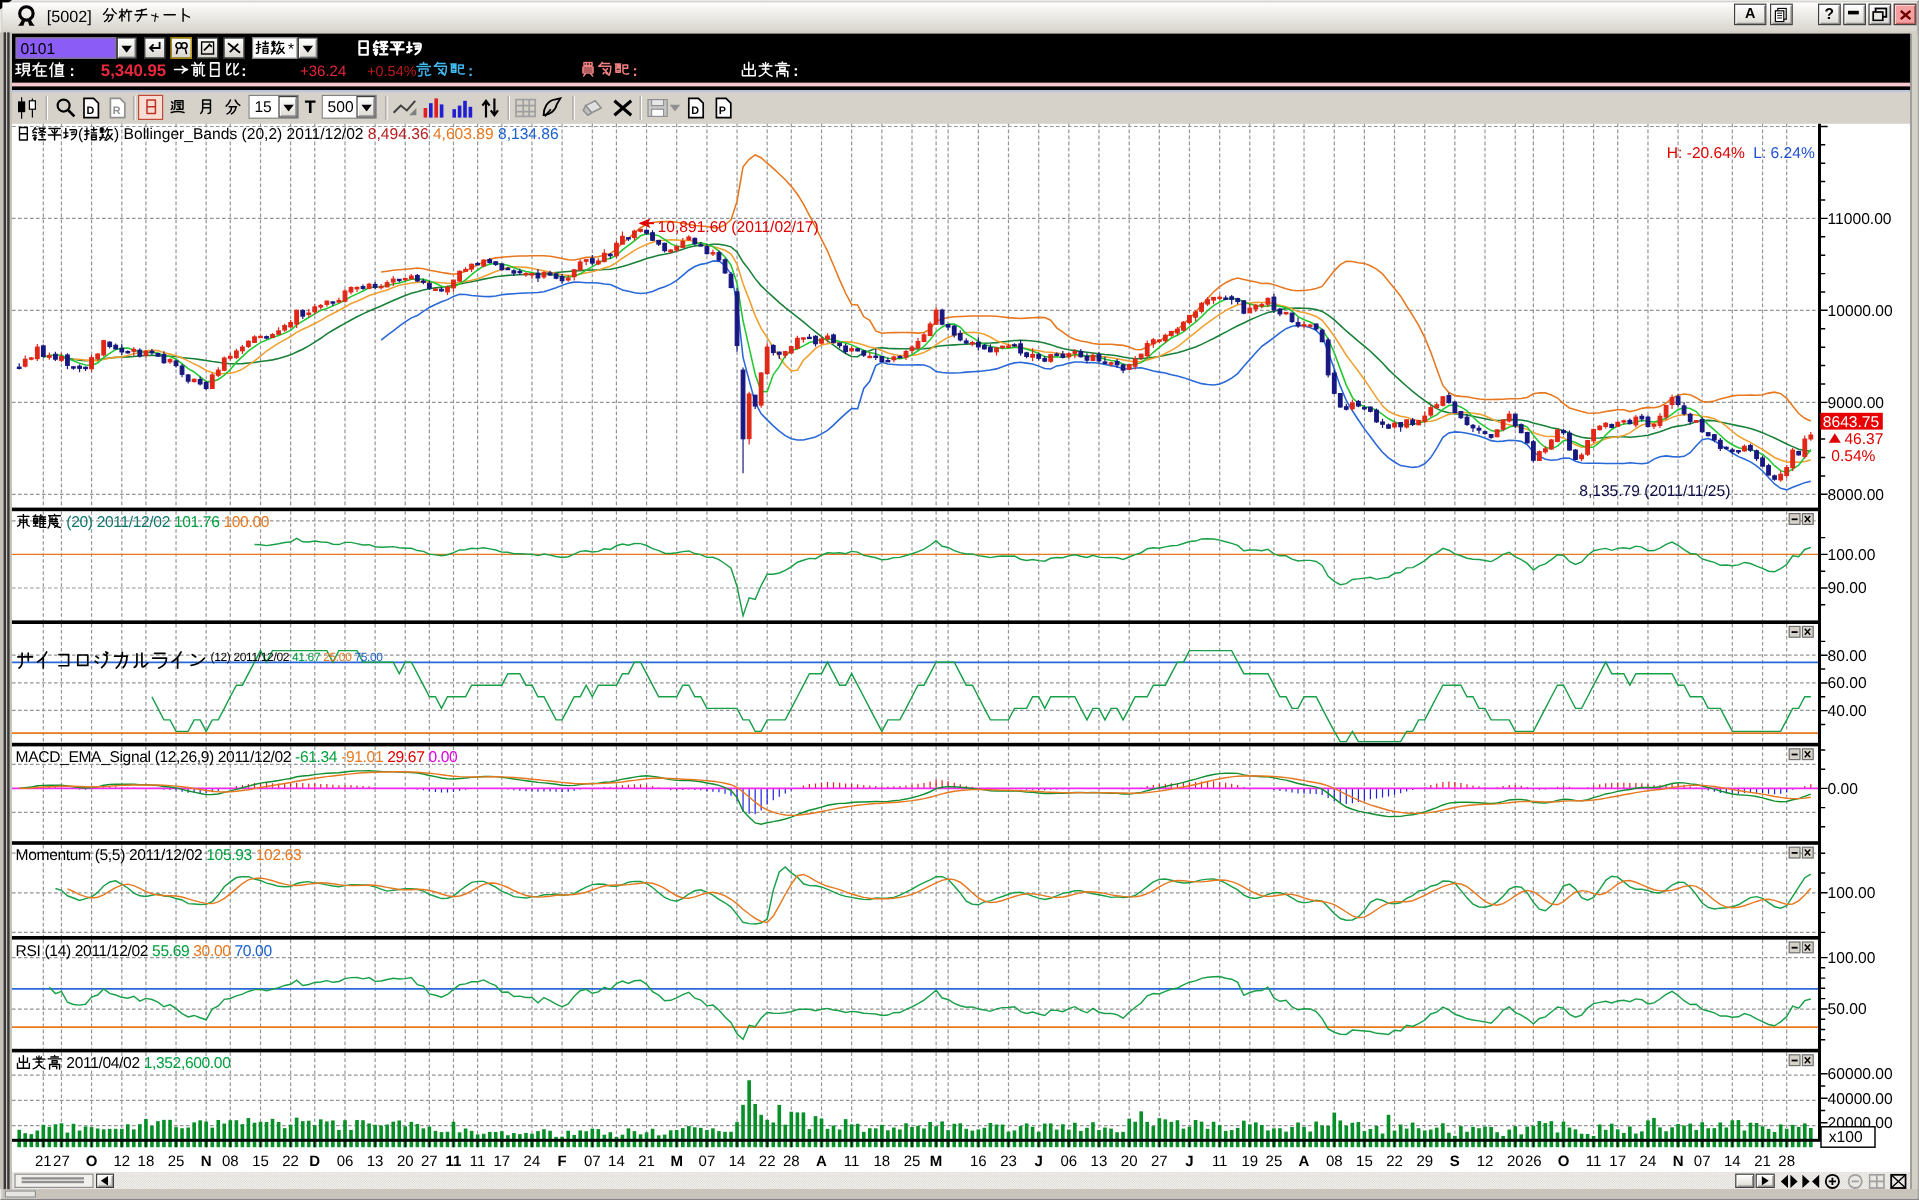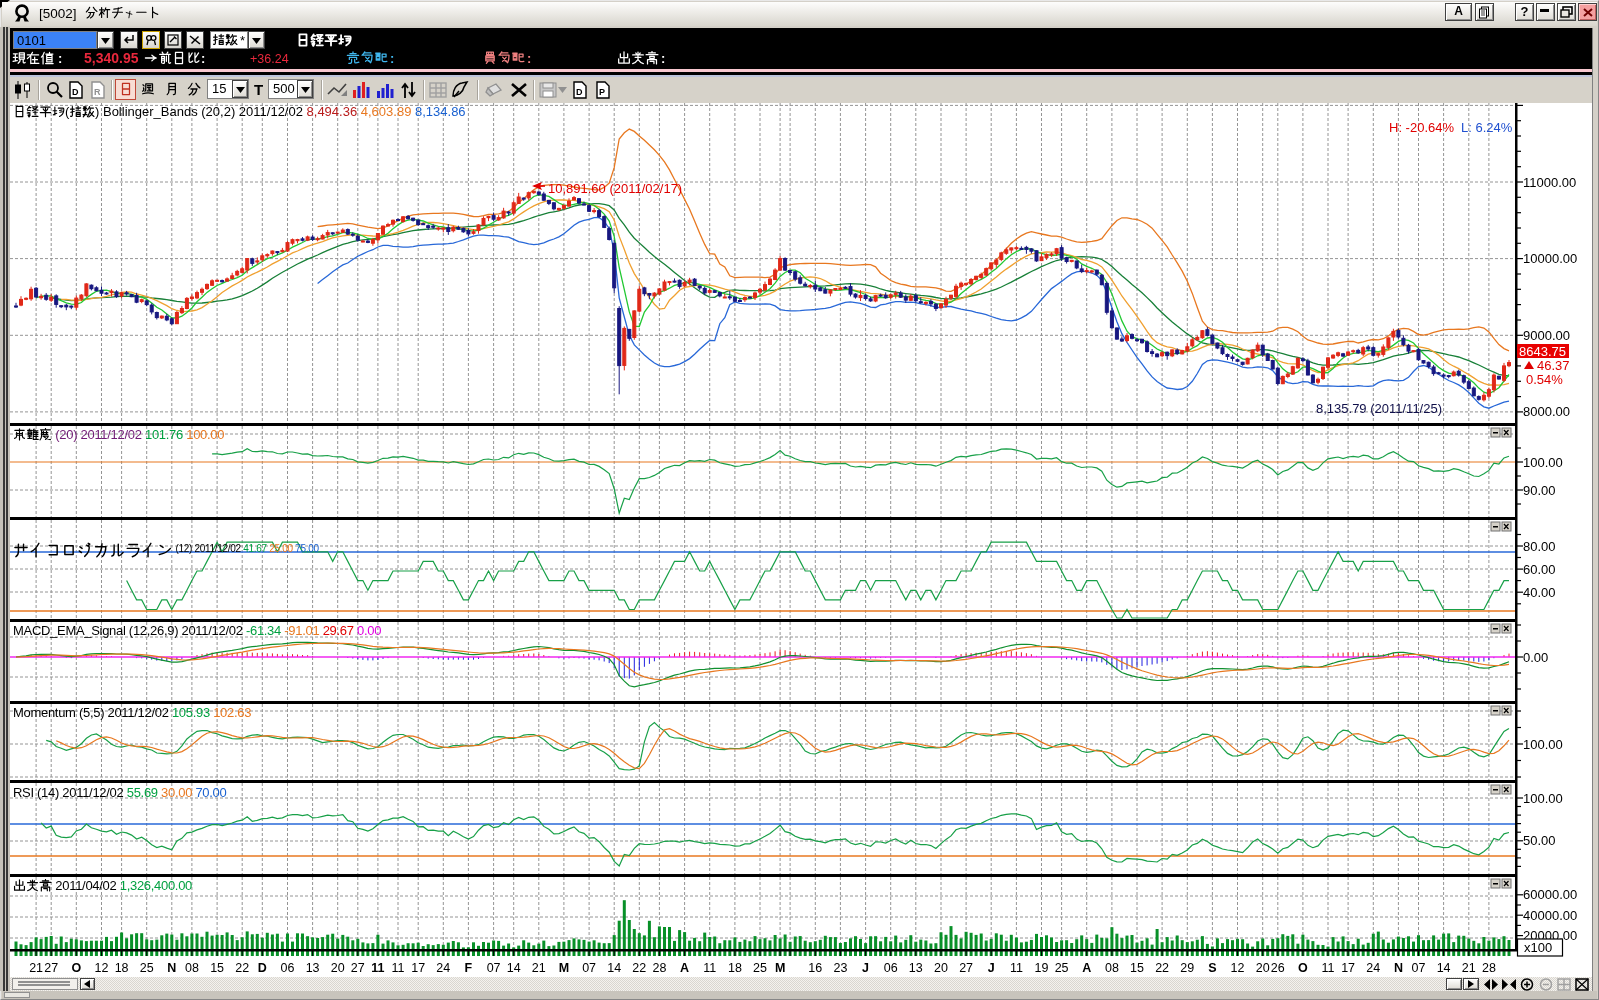--- a/index.html
+++ b/index.html
@@ -46,21 +46,21 @@
 <div class="abs btn3" style="left:1557px;top:3px;width:19px;height:18px"></div>
 <svg class="abs" style="left:1560px;top:6px" width="13" height="12" viewBox="0 0 13 12">
     <rect x="3" y="1" width="9" height="7" fill="none" stroke="#000" stroke-width="1.6"></rect>
     <rect x="1" y="4" width="8" height="7" fill="#e9e7e2" stroke="#000" stroke-width="1.4"></rect>
   </svg>
 <div class="abs" style="left:1578px;top:3px;width:19px;height:18px;background:#f4a0a0;border:1px solid #404040;box-shadow:inset 1px 1px 0 #ffd0d0,inset -1px -1px 0 #c06060"></div>
 <svg class="abs" style="left:1583px;top:8px" width="10" height="9" viewBox="0 0 10 9">
     <path d="M1,1 L9,8 M9,1 L1,8" stroke="#700000" stroke-width="2"></path>
   </svg>
 <div class="abs" style="left:10px;top:28px;width:1582px;height:41px;background:#000"></div>
-<div class="abs" style="left:13px;top:31px;width:84px;height:18px;background:#3b82f6;border:1px solid #808080;font-size:13px;padding:1px 3px;color:#000">0101</div>
+<div class="abs" style="left:13px;top:31px;width:84px;height:18px;background:#8b5cf6;border:1px solid #808080;font-size:13px;padding:1px 3px;color:#000">0101</div>
 <div class="abs btn3" style="left:97px;top:31px;width:17px;height:18px"></div>
 <svg class="abs" style="left:101px;top:38px" width="9" height="6" viewBox="0 0 9 6">
     <path d="M0,0h9l-4.5,6z" fill="#000"></path>
   </svg>
 <div class="abs" style="left:120px;top:31px;width:18px;height:18px;background:linear-gradient(#ffffff,#d8d5ce);border:1px solid #404040"></div>
 <svg class="abs" style="left:123px;top:34px" width="12" height="12" viewBox="0 0 12 12">
     <path d="M10,1 V6 H3 M5,3 L2,6 L5,9" stroke="#000" stroke-width="1.5" fill="none"></path>
   </svg>
 <div class="abs" style="left:142px;top:31px;width:18px;height:18px;background:linear-gradient(#ffffff,#d8d5ce);border:1px solid #c8a000"></div>
 <svg class="abs" style="left:145px;top:34px" width="12" height="12" viewBox="0 0 12 12">
@@ -136,21 +136,21 @@
         <g transform="translate(200,0)">
           <path d="M25,10H75V90H25Z M25,50H75"></path>
         </g>
         <g transform="translate(300,0)">
           <path d="M22,14V70C22,80 28,84 40,78L48,72 M44,14L24,48 M64,14V70C64,80 70,84 84,78L92,70 M90,14L66,50"></path>
         </g>
       </g>
     </svg></div>
 <div class="abs" style="left:201px;top:51px;color:#fff;font-size:13px;font-weight:bold">:</div>
 <div class="abs" style="left:250px;top:52px;color:#e8283c;font-size:12.5px">+36.24</div>
-<div class="abs" style="left:306px;top:52px;color:#000000;font-size:12px">+0.54%</div>
+<div class="abs" style="left:306px;top:52px;color:#b91c1c;font-size:12px">+0.54%</div>
 <div class="abs" style="left:346px;top:51px"><svg width="42.0" height="14" viewBox="0 0 300 100" style="vertical-align:top">
       <g fill="none" stroke="#40b8f0" stroke-width="9" stroke-linecap="round" stroke-linejoin="round">
         <g transform="translate(0,0)">
           <path d="M50,6V18 M28,18H72 M10,32H90 M24,46H76V60 M24,46V60 M40,60V76C40,86 32,90 20,88 M62,60V78C62,86 70,88 92,80"></path>
         </g>
         <g transform="translate(100,0)">
           <path d="M34,6C30,16 24,24 14,30 M32,14H78 M18,30H86C86,52 84,68 76,84C70,78 64,74 56,70 M40,44L68,72 M66,44L40,74"></path>
         </g>
         <g transform="translate(200,0)">
           <path d="M12,16H44 M16,16V66H42V16 M16,40H42 M26,16V40 M34,16V40 M16,56H42 M58,22H86V42H58V22 M58,42V62C58,74 66,78 92,74"></path>
@@ -2261,21 +2261,21 @@
         <g transform="translate(0,0)">
           <path d="M50,6V92 M14,18H86 M28,34V62C28,72 22,78 12,80 M28,42H42 M28,56H42 M72,34V62C72,72 78,78 88,80 M58,42H72 M58,56H72"></path>
         </g>
         <g transform="translate(100,0)">
           <path d="M28,8L20,18 M12,18H46 M16,30H42V52H16Z M16,41H42 M16,62H42 M28,52V80 M14,80H44 M62,8L54,22 M70,16C66,24 60,30 54,34 M68,22H92 M78,22V88 M62,36H92 M62,50H92 M62,64H92 M56,34V88 M56,88H94"></path>
         </g>
         <g transform="translate(200,0)">
           <path d="M50,4V14 M12,14H88 M20,14V58C20,74 16,84 8,92 M34,26V44 M58,26V44 M26,36H68 M28,50H68 M30,62H72C68,74 60,82 50,88 M34,64C46,76 66,86 88,90"></path>
         </g>
       </g>
-    </svg><span style="color:#701a75;vertical-align:top;line-height:13.5px;letter-spacing:-0.3px"> (20) 2011/12/02 </span><span style="color:#00a040;vertical-align:top;line-height:13.5px;letter-spacing:-0.3px">101.76 </span><span style="color:#e87820;vertical-align:top;line-height:13.5px;letter-spacing:-0.3px">100.00</span></div>
+    </svg><span style="color:#0f766e;vertical-align:top;line-height:13.5px;letter-spacing:-0.3px"> (20) 2011/12/02 </span><span style="color:#00a040;vertical-align:top;line-height:13.5px;letter-spacing:-0.3px">101.76 </span><span style="color:#e87820;vertical-align:top;line-height:13.5px;letter-spacing:-0.3px">100.00</span></div>
 <div class="abs" style="left:13px;top:542px;height:14px;white-space:nowrap;font-size:10px"><svg width="160.0" height="16" viewBox="0 0 1000 100" style="vertical-align:top">
       <g fill="none" stroke="#000" stroke-width="9" stroke-linecap="round" stroke-linejoin="round">
         <g transform="translate(0,0)">
           <path d="M12,34H88 M34,14V58C34,74 28,86 18,92 M66,14V54"></path>
         </g>
         <g transform="translate(100,0)">
           <path d="M62,8C50,32 34,50 14,60 M44,36V92"></path>
         </g>
         <g transform="translate(200,0)">
           <path d="M26,22H76 M76,22V80 M26,80H76"></path>
@@ -2311,21 +2311,21 @@
         <g transform="translate(0,0)">
           <path d="M50,6V86 M24,20V48 M76,20V48 M24,48H76 M12,56V86 M88,56V86 M12,86H88"></path>
         </g>
         <g transform="translate(100,0)">
           <path d="M12,28H88 M50,8V66 M30,46H70 M34,14L42,26 M66,14L58,26 M48,64C40,76 26,86 12,90 M52,64C60,76 74,86 88,90"></path>
         </g>
         <g transform="translate(200,0)">
           <path d="M50,4V14 M26,14H74 M8,26H92 M34,38H66V52H34Z M18,62H82V92 M18,62V92 M36,74H64V90"></path>
         </g>
       </g>
-    </svg><span style="color:#000;vertical-align:top;line-height:13.5px;letter-spacing:-0.3px"> 2011/04/02 </span><span style="color:#00a040;vertical-align:top;line-height:13.5px;letter-spacing:-0.3px">1,326,400.00</span></div>
+    </svg><span style="color:#000;vertical-align:top;line-height:13.5px;letter-spacing:-0.3px"> 2011/04/02 </span><span style="color:#00a040;vertical-align:top;line-height:13.5px;letter-spacing:-0.3px">1,352,600.00</span></div>
 <div class="abs" style="left:10px;top:977px;width:1582px;height:14px;background:#f4f2ee;background-image:linear-gradient(45deg,#d9d6d0 25%,transparent 25%,transparent 75%,#d9d6d0 75%),linear-gradient(45deg,#d9d6d0 25%,transparent 25%,transparent 75%,#d9d6d0 75%);background-size:2px 2px;background-position:0 0,1px 1px"></div>
 <div class="abs" style="left:12px;top:978px;width:66px;height:12px;background:#f2f0ec;border:1px solid #909090"></div>
 <div class="abs" style="left:18px;top:981px;width:52px;height:1.5px;background:#909090"></div>
 <div class="abs" style="left:18px;top:984px;width:52px;height:1.5px;background:#909090"></div>
 <div class="abs btn3" style="left:80px;top:978px;width:15px;height:12px"></div>
 <svg class="abs" style="left:84px;top:980px" width="6" height="8" viewBox="0 0 6 8">
     <path d="M6,0 L0,4 L6,8 Z" fill="#000"></path>
   </svg>
 <div class="abs btn3" style="left:1446px;top:978px;width:16px;height:12px"></div>
 <div class="abs btn3" style="left:1463px;top:978px;width:16px;height:12px"></div>

